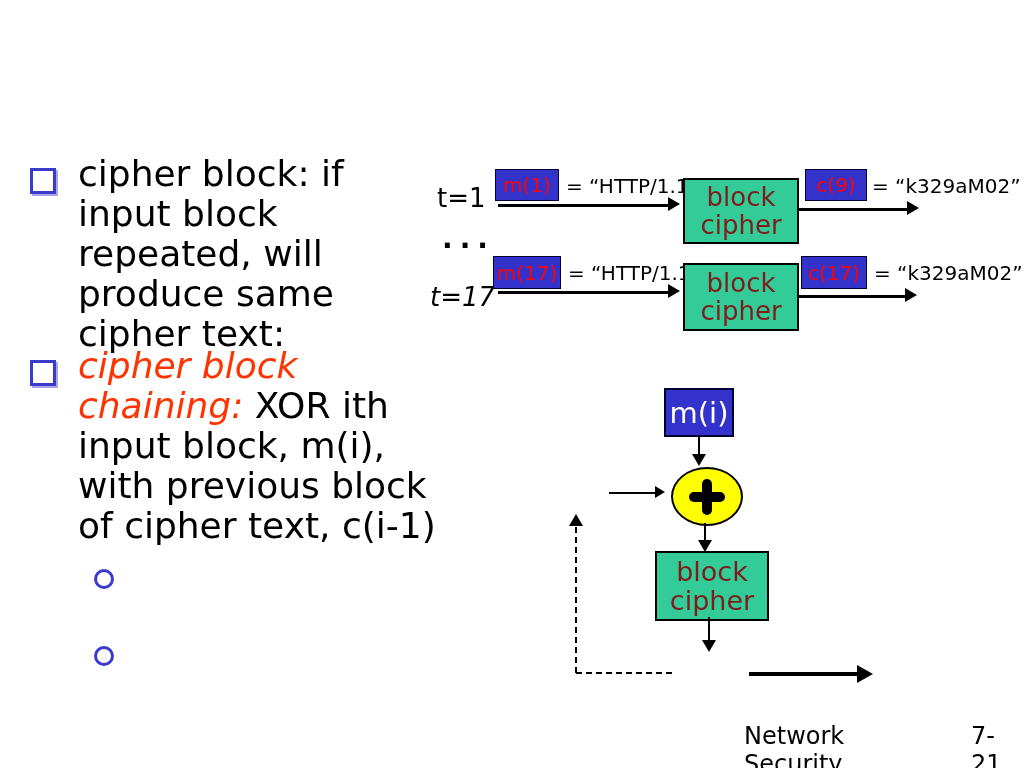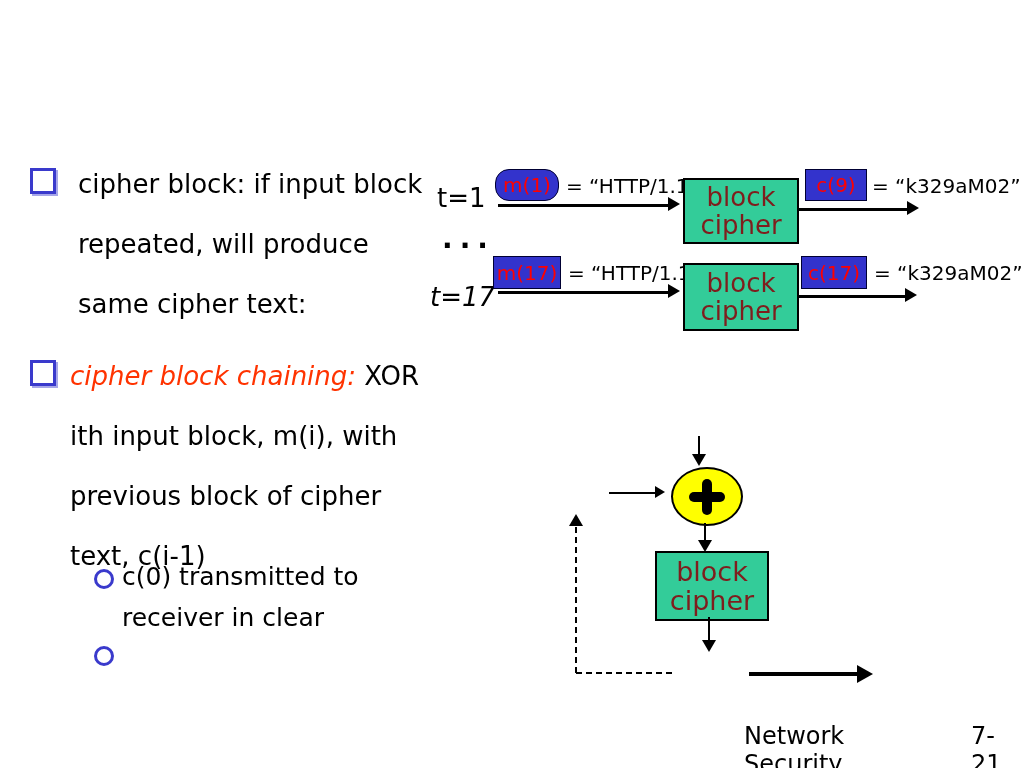--- a/index.html
+++ b/index.html
@@ -13,21 +13,21 @@
   .title{
     left:54px; top:52px; font-size:48px; font-weight:bold; color:#3333cc;
     border-bottom:4px solid #3333cc; padding:0 14px 5px 0; white-space:nowrap;
     letter-spacing:-1px;
   }
 
   
   .sq-bullet{width:20px;height:20px;border:3px solid #3a3acc;background:#fff;
     box-shadow:2px 2px 0 rgba(58,58,204,.45);}
   .ci-bullet{width:14px;height:14px;border:3px solid #3a3acc;border-radius:50%;background:#fff;}
-  .b-text{font-size:26px; line-height:60px; color:#000;}
+  .b-text{font-size:36px; line-height:40px; color:#000;}
   .s-text{font-size:25px; line-height:41px; color:#000;}
   .lead-red{color:#ff3300; font-style:italic;}
 
   
   .chip{background:#3333cc; border:1px solid #000033; color:#ff0000;
     font-size:20px; display:flex; align-items:center; justify-content:center;}
   .bigchip{background:#3333cc; border:2px solid #000033; color:#ffffff;
     font-size:29px; display:flex; align-items:center; justify-content:center;}
   .teal{background:#33cc99; border:2px solid #000; color:#7f1d1d;
     display:flex; align-items:center; justify-content:center; text-align:center;}
@@ -59,32 +59,31 @@
 </head>
 <body>
 
 <div class="slide">
 
 
   <div class="abs sq-bullet" style="left:30px;top:168px;"></div>
   <div class="abs b-text" style="left:78px;top:154px;width:345px;">cipher block: if input block repeated, will produce same cipher text:</div>
 
   <div class="abs sq-bullet" style="left:30px;top:360px;"></div>
-  <div class="abs b-text" style="left:70px;top:346px;width:362px;">
+  <div class="abs b-text" style="left:78px;top:346px;width:362px;">
     <span class="lead-red">cipher block chaining:</span>
     <span>XOR ith input block, m(i), with previous block of cipher text, c(i-1)</span>
   </div>
 
   <div class="abs ci-bullet" style="left:94px;top:569px;"></div>
-  <div class="abs s-text" style="left:122px;top:556px;width:305px;">c(0) transmitted to receiver in clear</div>
 
   <div class="abs ci-bullet" style="left:94px;top:646px;"></div>
 
   <div class="abs tlabel" style="left:437px;top:183px;">t=1</div>
-  <div class="abs chip" style="left:495px;top:169px;width:62px;height:30px;border-radius:14px;">m(1)</div>
+  <div class="abs chip" style="left:495px;top:169px;width:62px;height:30px;">m(1)</div>
   <div class="abs vlabel" style="left:566px;top:174px;">= “HTTP/1.1”</div>
   <div class="abs hline" style="left:498px;top:204px;width:172px;"></div>
   <div class="abs arrR" style="left:668px;top:197px;"></div>
   <div class="abs teal bc-sm" style="left:683px;top:178px;height:62px;">block cipher</div>
   <div class="abs chip" style="left:805px;top:169px;width:60px;height:30px;">c(9)</div>
   <div class="abs vlabel" style="left:872px;top:174px;">= “k329aM02”</div>
   <div class="abs hline" style="left:797px;top:208px;width:112px;"></div>
   <div class="abs arrR" style="left:907px;top:201px;"></div>
 
   <div class="abs ellipsis" style="left:442px;top:222px;">...</div>
@@ -93,20 +92,21 @@
   <div class="abs chip" style="left:493px;top:256px;width:66px;height:31px;">m(17)</div>
   <div class="abs vlabel" style="left:568px;top:261px;">= “HTTP/1.1”</div>
   <div class="abs hline" style="left:498px;top:291px;width:172px;"></div>
   <div class="abs arrR" style="left:668px;top:284px;"></div>
   <div class="abs teal bc-sm" style="left:683px;top:263px;height:64px;">block cipher</div>
   <div class="abs chip" style="left:801px;top:256px;width:64px;height:31px;">c(17)</div>
   <div class="abs vlabel" style="left:874px;top:261px;">= “k329aM02”</div>
   <div class="abs hline" style="left:797px;top:295px;width:110px;"></div>
   <div class="abs arrR" style="left:905px;top:288px;"></div>
 
+  <div class="abs bigchip" style="left:664px;top:388px;width:66px;height:45px;">m(i)</div>
 
   <div class="abs vline" style="left:698px;top:436px;height:20px;"></div>
   <div class="abs arrD" style="left:692px;top:454px;"></div>
 
   <div class="abs xor">
     <span class="xbarH"></span>
     <span class="xbarV"></span>
   </div>
 
   <div class="abs hline" style="left:609px;top:492px;height:2px;width:48px;"></div>

